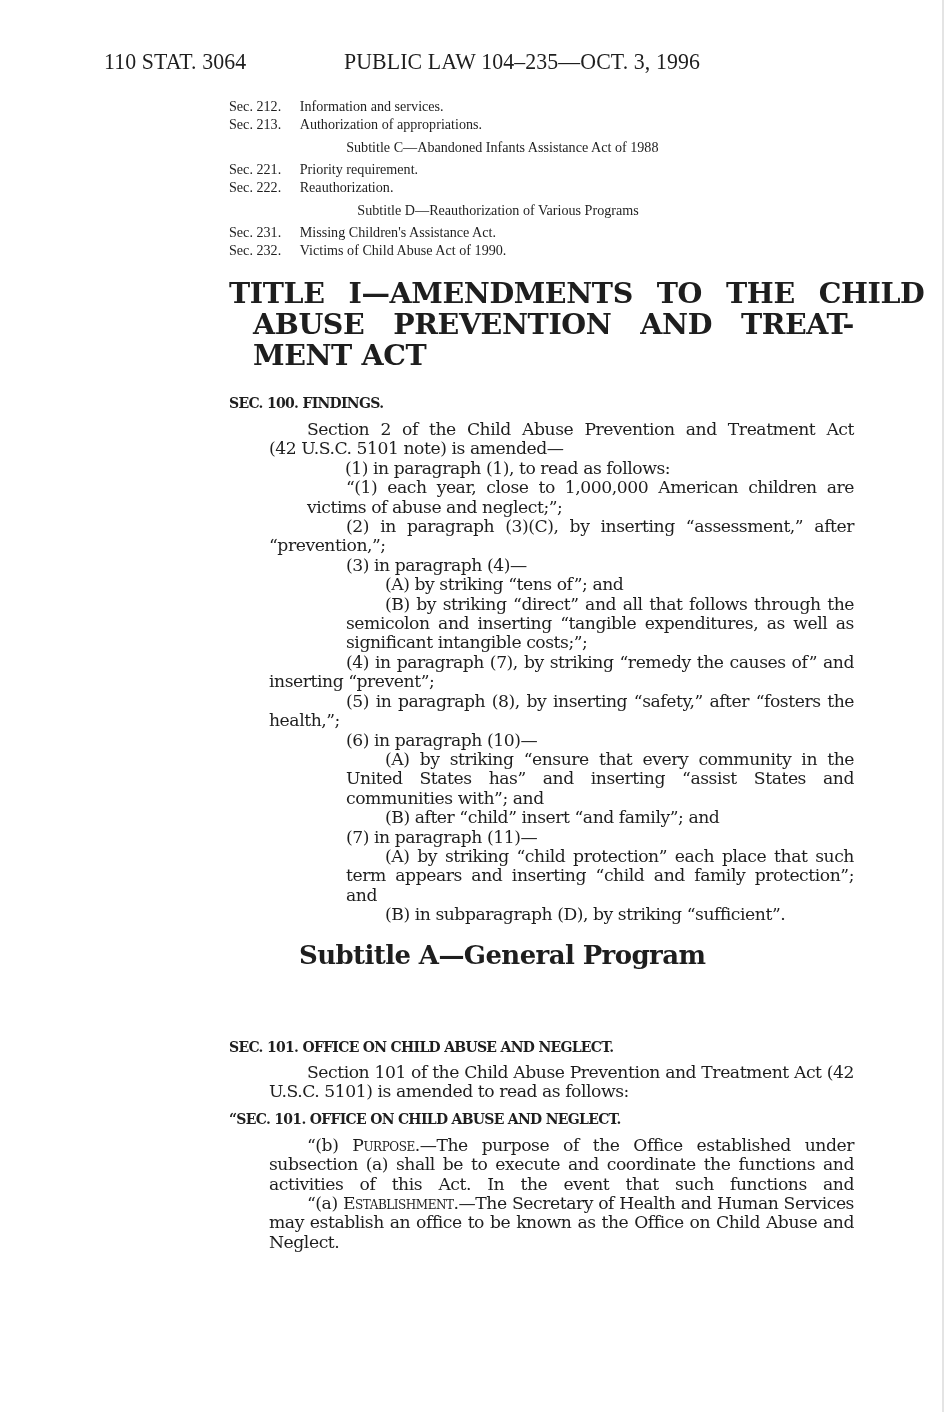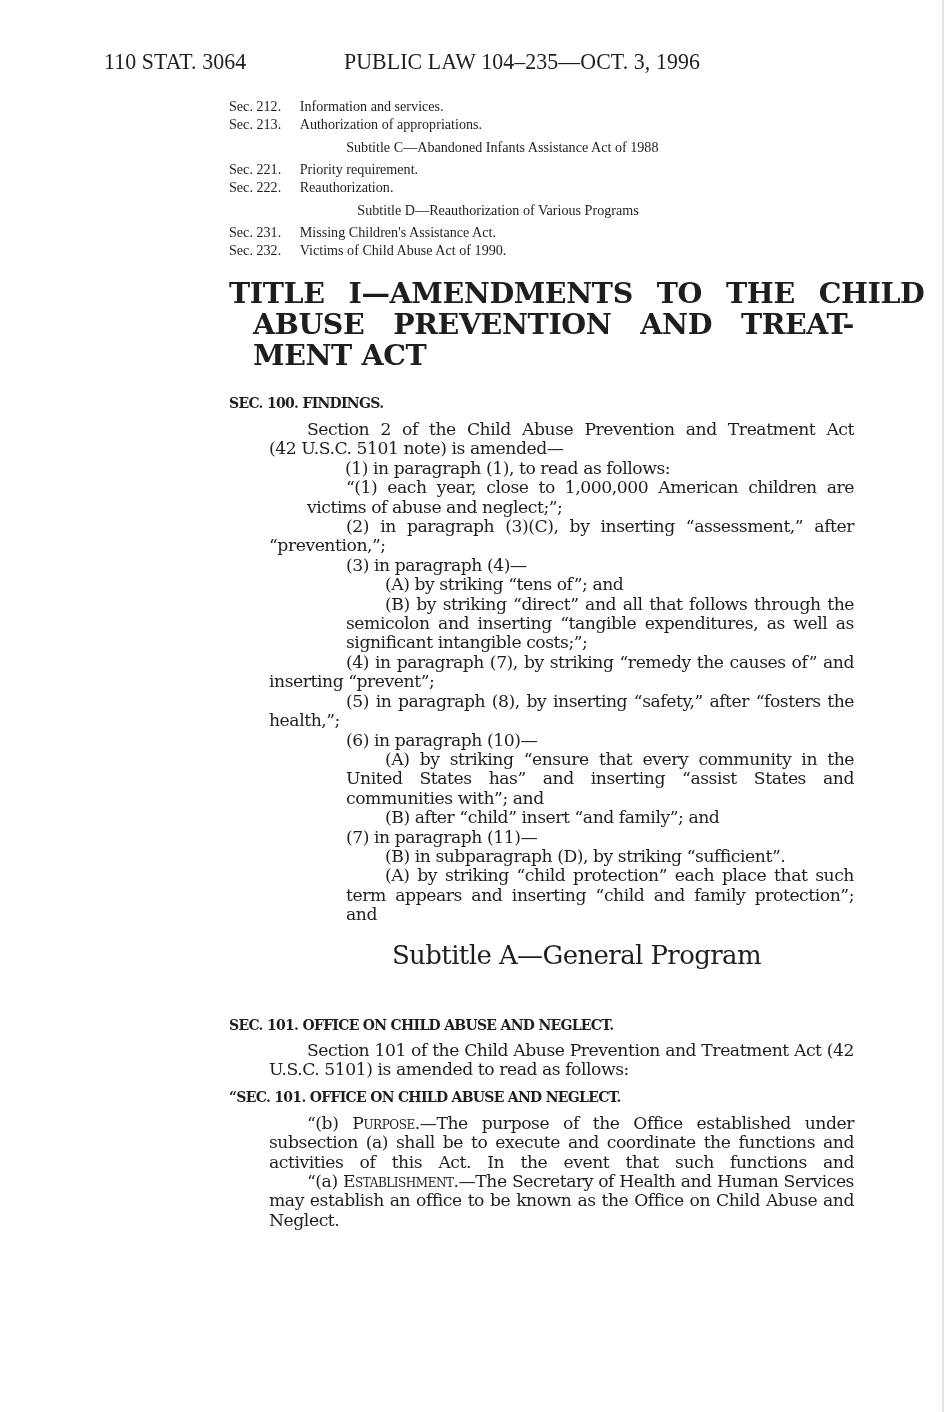--- a/index.html
+++ b/index.html
@@ -92,23 +92,22 @@
   .ind2 { padding-left: 38px; text-indent: 38px; }
   .cont1 { padding-left: 38px; }
   .last-just { text-align-last: justify; }
   .nowrap { white-space: nowrap; }
 
   .subtitle-a {
     position: absolute;
     left: 229px;
     width: 625px;
     top: 940px;
-    text-align: center;
     font-family: "DejaVu Serif", serif;
-    font-weight: normal;
+    font-weight: bold;
     font-size: 26px;
     letter-spacing: -0.6px;
     padding-left: 70px;
     box-sizing: border-box;
   }
   .smallcaps { font-variant: small-caps; }
 </style>
 </head>
 <body>
 
@@ -169,28 +168,28 @@
     <p class="p" style="padding-left:0;text-indent:77px;margin-left:0"><span>(2) in paragraph (3)(C), by inserting “assessment,” after “prevention,”;</span></p>
     <p class="p ind2 nowrap" style="padding-left:0;text-indent:77px">(3) in paragraph (4)—</p>
     <p class="p nowrap" style="text-indent:116px">(A) by striking “tens of”; and</p>
     <p class="p cont1" style="padding-left:77px;text-indent:39px">(B) by striking “direct” and all that follows through the semicolon and inserting “tangible expenditures, as well as significant intangible costs;”;</p>
     <p class="p" style="text-indent:77px">(4) in paragraph (7), by striking “remedy the causes of” and inserting “prevent”;</p>
     <p class="p" style="text-indent:77px">(5) in paragraph (8), by inserting “safety,” after “fosters the health,”;</p>
     <p class="p nowrap" style="text-indent:77px">(6) in paragraph (10)—</p>
     <p class="p" style="padding-left:77px;text-indent:39px">(A) by striking “ensure that every community in the United States has” and inserting “assist States and communities with”; and</p>
     <p class="p nowrap" style="text-indent:116px">(B) after “child” insert “and family”; and</p>
     <p class="p nowrap" style="text-indent:77px">(7) in paragraph (11)—</p>
+    <p class="p" style="padding-left:77px;text-indent:39px">(A) by striking “child protection” each place that such term appears and inserting “child and family protection”; and</p>
     <p class="p nowrap" style="text-indent:116px">(B) in subparagraph (D), by striking “sufficient”.</p>
-    <p class="p" style="padding-left:77px;text-indent:39px">(A) by striking “child protection” each place that such term appears and inserting “child and family protection”; and</p>
   </div>
 </div>
 
 <div class="subtitle-a">Subtitle A—General Program</div>
 
-<div class="content" style="top:1017px">
+<div class="content" style="top:1039px">
   <div class="sec-heading">SEC. 101. OFFICE ON CHILD ABUSE AND NEGLECT.</div>
   <div class="body-text" style="margin-top:8px">
     <p class="p ind1">Section 101 of the Child Abuse Prevention and Treatment Act (42 U.S.C. 5101) is amended to read as follows:</p>
   </div>
   <div class="sec-heading" style="margin-top:9px">“SEC. 101. OFFICE ON CHILD ABUSE AND NEGLECT.</div>
   <div class="body-text" style="margin-top:9px">
     <p class="p ind1 last-just"><span>“(b) </span><span class="smallcaps">Purpose</span><span>.—The purpose of the Office established under subsection (a) shall be to execute and coordinate the functions and activities of this Act. In the event that such functions and</span></p>
     <p class="p ind1"><span>“(a) </span><span class="smallcaps">Establishment</span><span>.—The Secretary of Health and Human Services may establish an office to be known as the Office on Child Abuse and Neglect.</span></p>
   </div>
 </div>

